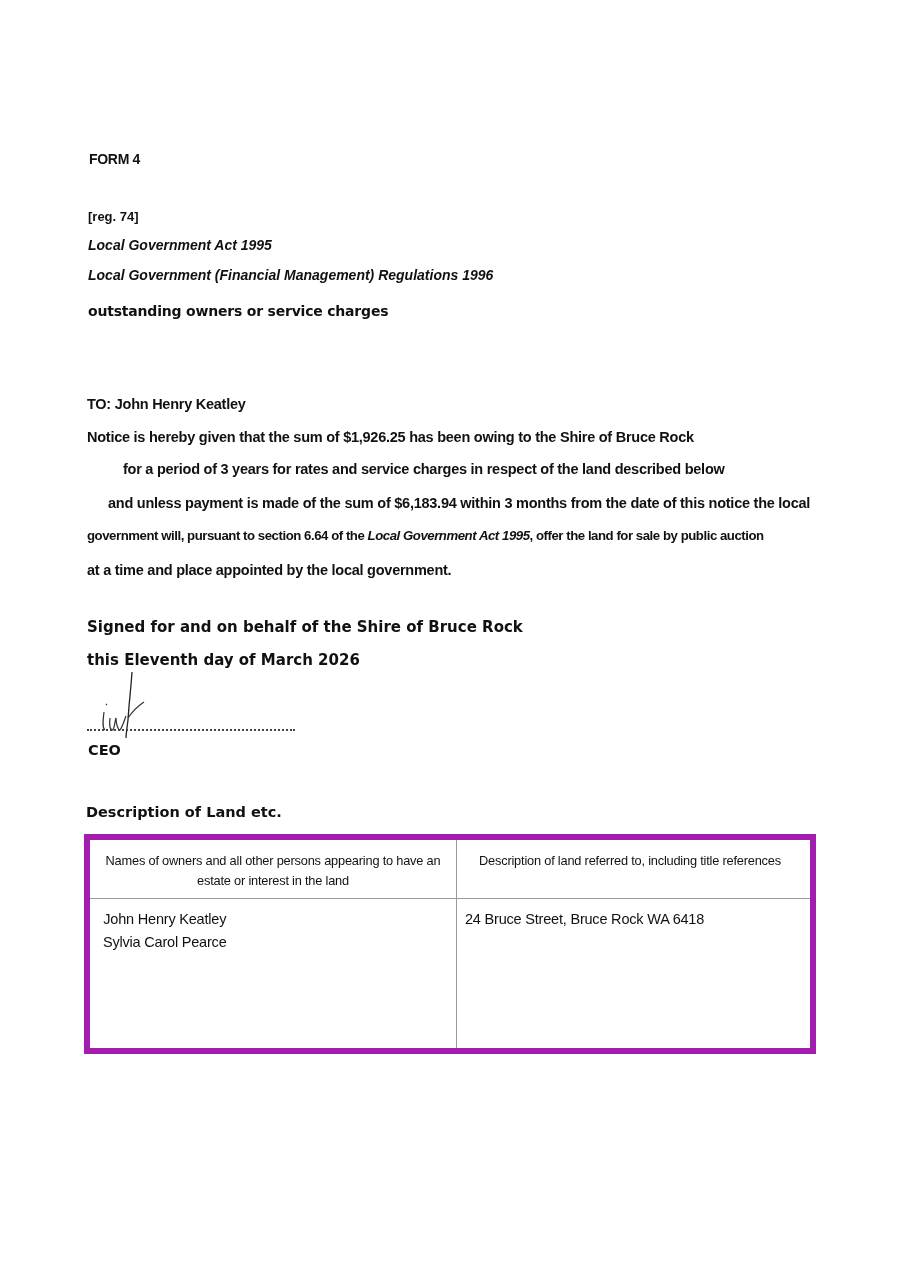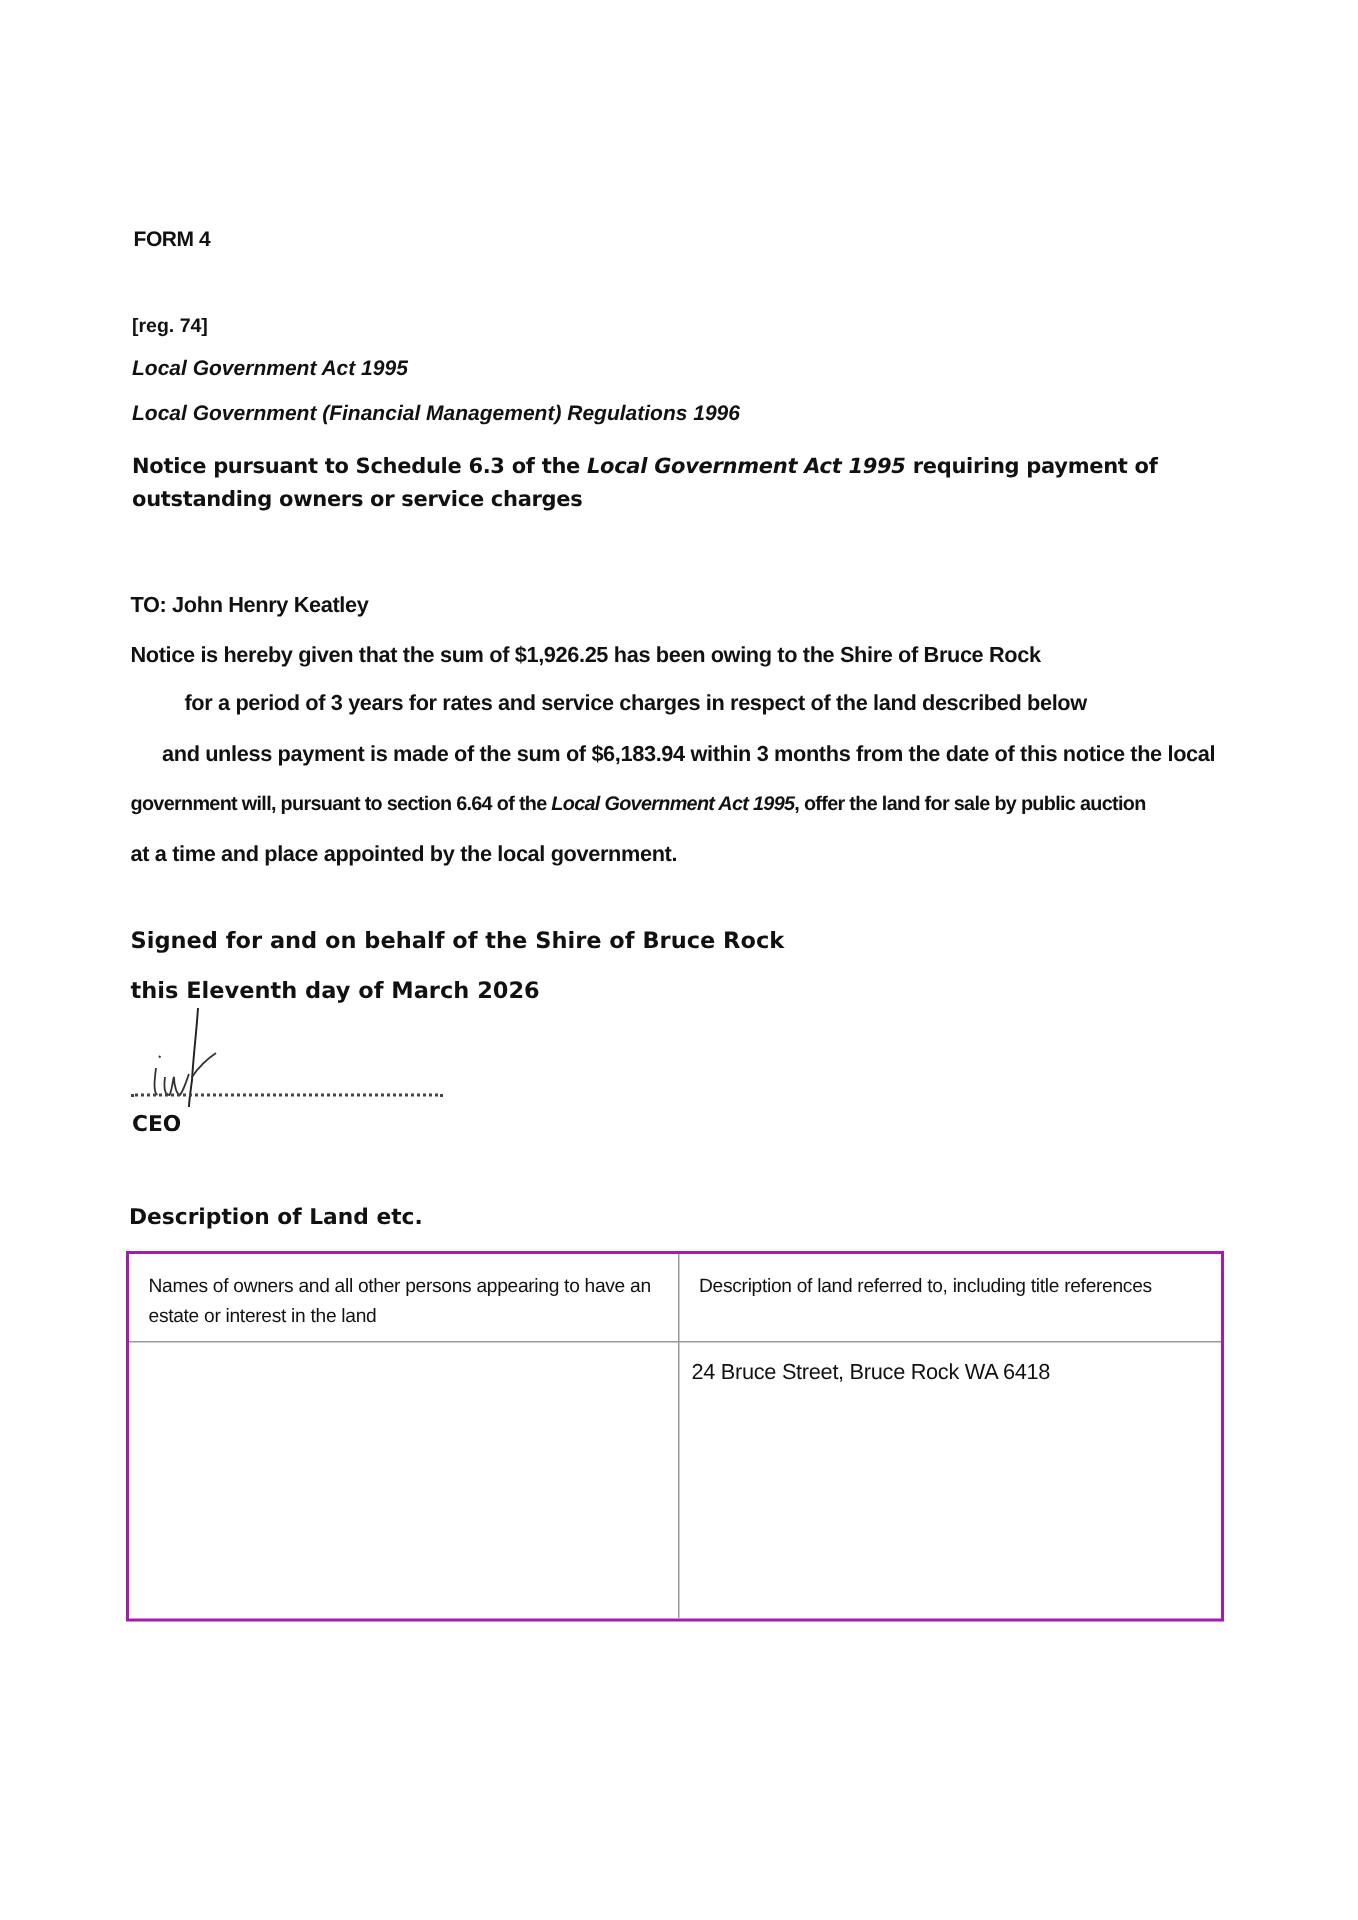--- a/index.html
+++ b/index.html
@@ -24,42 +24,41 @@
     #p4 { top: 528px; font-size: 13.2px; letter-spacing: -0.45px; }
     #p4 i { font-style: italic; }
     #p5 { top: 562px; }
     #signed-line { left: 87px; top: 618px; font-size: 15px; }
     #date-line { left: 87px; top: 651px; font-size: 15px; }
     #signature { position: absolute; left: 96px; top: 668px; width: 70px; height: 72px; }
     #sig-dots { left: 87px; top: 729px; width: 208px; border-bottom: 2px dotted #444; height: 0; }
     #sig-title { left: 88px; top: 742px; font-size: 14.5px; }
     #land-heading { left: 86px; top: 804px; font-size: 14.5px; }
     #land-table {
-      position: absolute; left: 84px; top: 834px; width: 732px; height: 247px;
-      border: 2px solid #a21caf; box-sizing: border-box;
+      position: absolute; left: 84px; top: 834px; width: 732px; height: 220px;
+      border: 6px solid #a21caf; box-sizing: border-box; text-align: center;
     }
     #land-table .col-div { position: absolute; left: 366px; top: 0; bottom: 0; border-left: 1px solid #9a9a9a; }
     #land-table .row-div { position: absolute; left: 0; right: 0; top: 58px; border-top: 1px solid #9a9a9a; }
     .th { position: absolute; font-size: 12.8px; line-height: 20px; white-space: normal; letter-spacing: -0.2px; }
     #th-owners { left: 13px; top: 11px; width: 340px; }
     #th-land { left: 380px; top: 11px; width: 320px; }
     .td { position: absolute; font-size: 14.5px; line-height: 23px; letter-spacing: -0.2px; }
     #td-owners { left: 13px; top: 68px; }
     #td-land { left: 375px; top: 68px; }
   </style>
 </head>
 <body>
 
 <div class="abs narrow" id="form-number">FORM 4</div>
 <div class="abs narrow" id="reg-ref">[reg. 74]</div>
 <div class="abs narrow" id="act-1">Local Government Act 1995</div>
 <div class="abs narrow" id="act-2">Local Government (Financial Management) Regulations 1996</div>
 
 <div class="abs sans" id="notice-title">
-  <div><span>Notice pursuant to Schedule 6.3 of the </span><i>Local Government Act 1995</i><span> requiring payment of</span></div>
   <div>outstanding owners or service charges</div>
 </div>
 
 <div class="abs narrow body-line" id="to-line">TO: John Henry Keatley</div>
 <div class="abs narrow body-line" id="p1">Notice is hereby given that the sum of $1,926.25 has been owing to the Shire of Bruce Rock</div>
 <div class="abs narrow body-line" id="p2">for a period of 3 years for rates and service charges in respect of the land described below</div>
 <div class="abs narrow body-line" id="p3">and unless payment is made of the sum of $6,183.94 within 3 months from the date of this notice the local</div>
 <div class="abs narrow body-line" id="p4"><span>government will, pursuant to section 6.64 of the </span><i>Local Government Act 1995</i><span>, offer the land for sale by public auction</span></div>
 <div class="abs narrow body-line" id="p5">at a time and place appointed by the local government.</div>
 
@@ -73,16 +72,20 @@
 <div class="abs" id="sig-dots"></div>
 <div class="abs sans" id="sig-title">CEO</div>
 
 <div class="abs sans" id="land-heading">Description of Land etc.</div>
 
 <div id="land-table">
   <div class="col-div"></div>
   <div class="row-div"></div>
   <div class="th" id="th-owners">Names of owners and all other persons appearing to have an estate or interest in the land</div>
   <div class="th" id="th-land">Description of land referred to, including title references</div>
+  <div class="td narrow" id="td-owners">
+    <div>John Henry Keatley</div>
+    <div>Sylvia Carol Pearce</div>
+  </div>
   <div class="td narrow" id="td-land">
     <div>24 Bruce Street, Bruce Rock WA 6418</div>
   </div>
 </div>
 
 </body></html>

